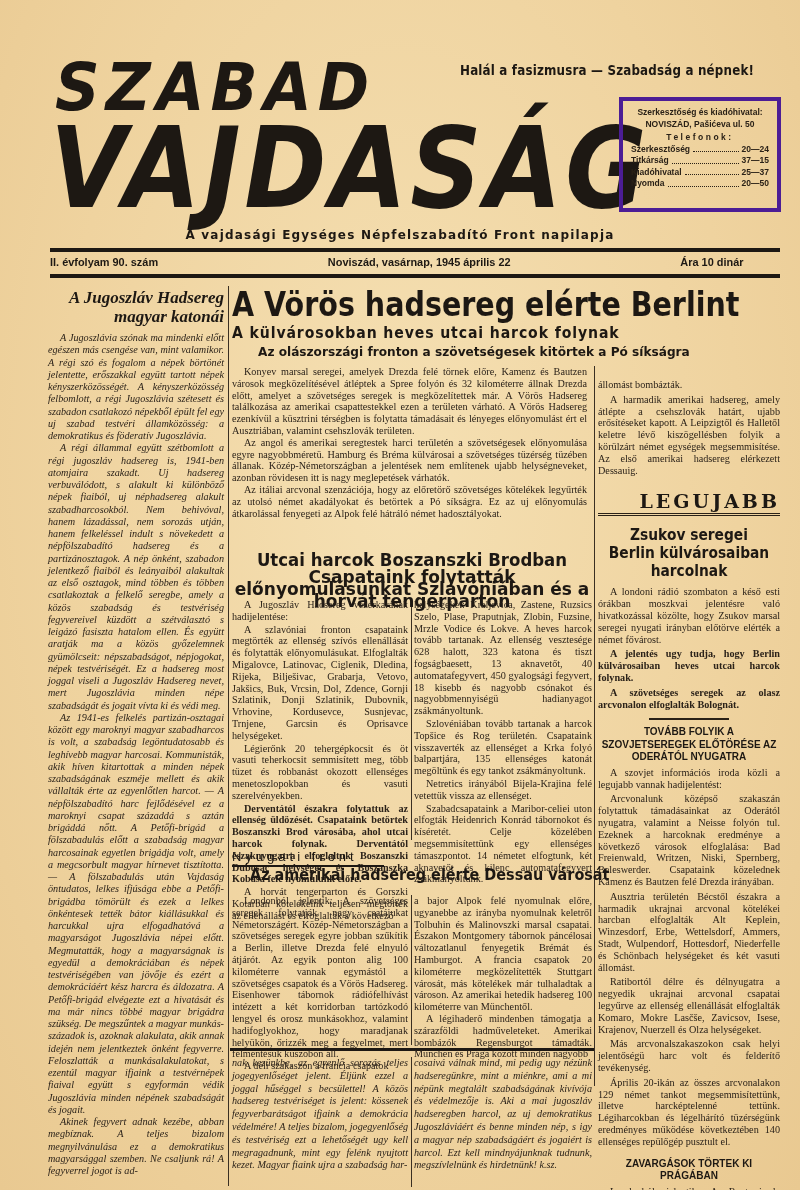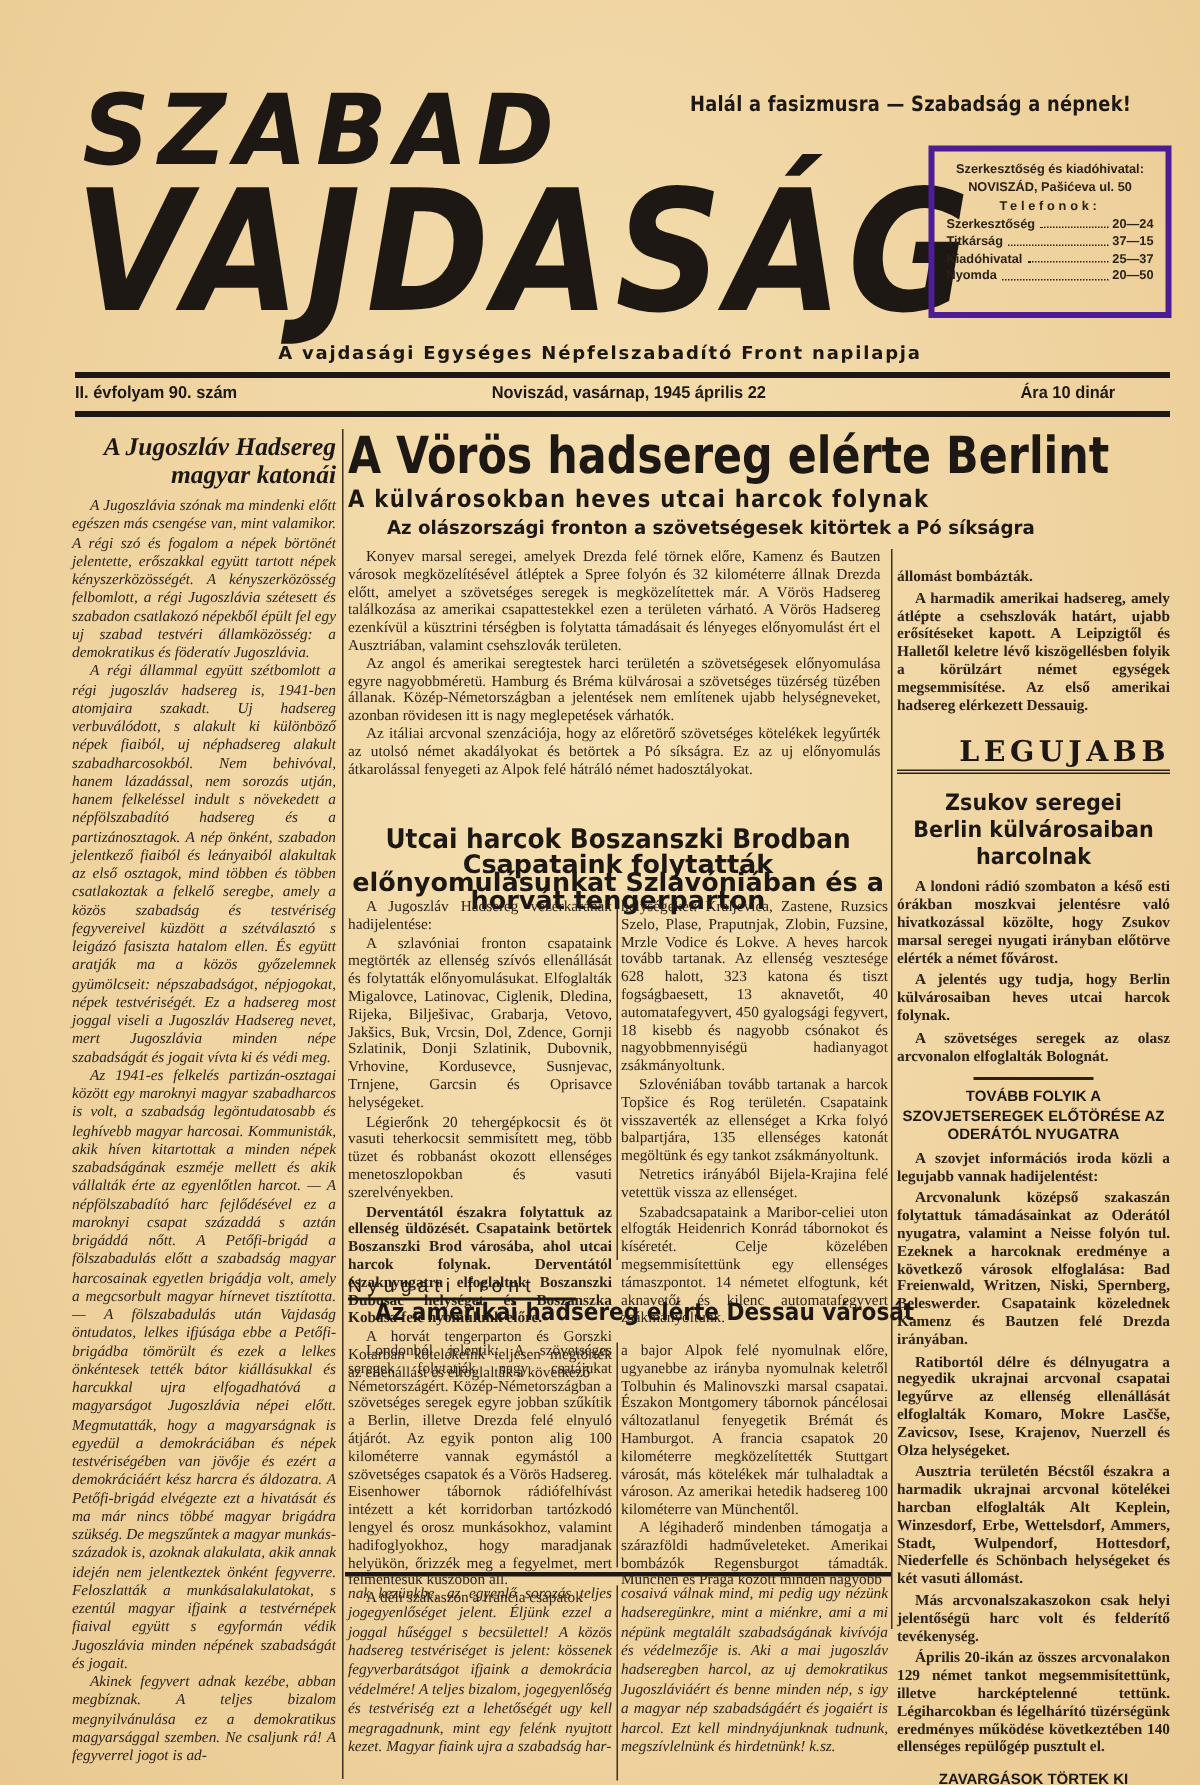--- a/index.html
+++ b/index.html
@@ -90,21 +90,21 @@
   .right-col { position: absolute; left: 598px; top: 376px; width: 182px; }
   .legujabb {
     text-align: right; font-family: "DejaVu Serif", serif; font-weight: bold;
     font-size: 19px; letter-spacing: 3px; margin-top: 14px; color: #1d1813;
     border-bottom: 3px double #2a2117; padding-bottom: 1px;
   }
   .zsukov-title {
     text-align: center; font-family: "DejaVu Sans", sans-serif; font-weight: 900;
     font-size: 15px; line-height: 18px; margin-top: 10px; color: #1d1813; transform: scaleX(0.92);
   }
-  .right-col .body p { margin-top: 3px; font-weight: bold; }
+  .right-col .body p { margin-top: 3px; }
   .small-caps-title {
     text-align: center; font-family: "Liberation Sans", sans-serif; font-weight: bold;
     font-size: 10px; line-height: 12.5px; color: #1d1813; margin-top: 6px;
   }
   .deco-rule { width: 80px; height: 2px; background: #2a2117; margin: 8px auto 4px; }
 
   .h-ucai {
     position: absolute; left: 232px; top: 550px; width: 360px; text-align: center;
     font-family: "DejaVu Sans", sans-serif; font-weight: 900; font-size: 18px; line-height: 20px;
     color: #1d1813; white-space: nowrap; transform: scaleX(0.92);
@@ -216,22 +216,22 @@
     <div class="body" style="margin-top:6px;">
       <p>A londoni rádió szombaton a késő esti órákban moszkvai jelentésre való hivatkozással közölte, hogy Zsukov marsal seregei nyugati irányban előtörve elérték a német fővárost.</p>
       <p class="bold">A jelentés ugy tudja, hogy Berlin külvárosaiban heves utcai harcok folynak.</p>
       <p class="bold">A szövetséges seregek az olasz arcvonalon elfoglalták Bolognát.</p>
     </div>
     <div class="deco-rule"></div>
     <div class="small-caps-title">TOVÁBB FOLYIK A SZOVJETSEREGEK ELŐTÖRÉSE AZ ODERÁTÓL NYUGATRA</div>
     <div class="body" style="margin-top:3px;">
       <p>A szovjet információs iroda közli a legujabb vannak hadijelentést:</p>
       <p>Arcvonalunk középső szakaszán folytattuk támadásainkat az Oderától nyugatra, valamint a Neisse folyón tul. Ezeknek a harcoknak eredménye a következő városok elfoglalása: Bad Freienwald, Writzen, Niski, Spernberg, Beleswerder. Csapataink közelednek Kamenz és Bautzen felé Drezda irányában.</p>
+      <p>Ausztria területén Bécstől északra a harmadik ukrajnai arcvonal kötelékei harcban elfoglalták Alt Keplein, Winzesdorf, Erbe, Wettelsdorf, Ammers, Stadt, Wulpendorf, Hottesdorf, Niederfelle és Schönbach helységeket és két vasuti állomást.</p>
       <p>Ratibortól délre és délnyugatra a negyedik ukrajnai arcvonal csapatai legyűrve az ellenség ellenállását elfoglalták Komaro, Mokre Lasčše, Zavicsov, Isese, Krajenov, Nuerzell és Olza helységeket.</p>
-      <p>Ausztria területén Bécstől északra a harmadik ukrajnai arcvonal kötelékei harcban elfoglalták Alt Keplein, Winzesdorf, Erbe, Wettelsdorf, Ammers, Stadt, Wulpendorf, Hottesdorf, Niederfelle és Schönbach helységeket és két vasuti állomást.</p>
       <p>Más arcvonalszakaszokon csak helyi jelentőségü harc volt és felderítő tevékenység.</p>
       <p>Április 20-ikán az összes arcvonalakon 129 német tankot megsemmisítettünk, illetve harcképtelenné tettünk. Légiharcokban és légelhárító tüzérségünk eredményes működése következtében 140 ellenséges repülőgép pusztult el.</p>
     </div>
     <div class="small-caps-title" style="margin-top:10px;">ZAVARGÁSOK TÖRTEK KI PRÁGÁBAN</div>
     <div class="body" style="margin-top:3px;">
       <p>Londonból jelentik: A Reuter-iroda lipcsei jelentést közöl, amely szerint a Lipcsében foglyulejtett tisztek, akiket néhány nap előtt vezényeltek oda Prágából, elmondották, hogy a német katonák már nincsenek biztonságban Prága utcáin. A cseh ellenállási mozgalom rendkívül megerősödött. Az ellenállási mozgalom tagjai már eddig is több zavargást robbantottak ki a városban. A csehek mind jól fel vannak fegyverezve ...</p>
     </div>
   </div>
 
   <div class="h-ucai">Utcai harcok Boszanszki Brodban</div>

